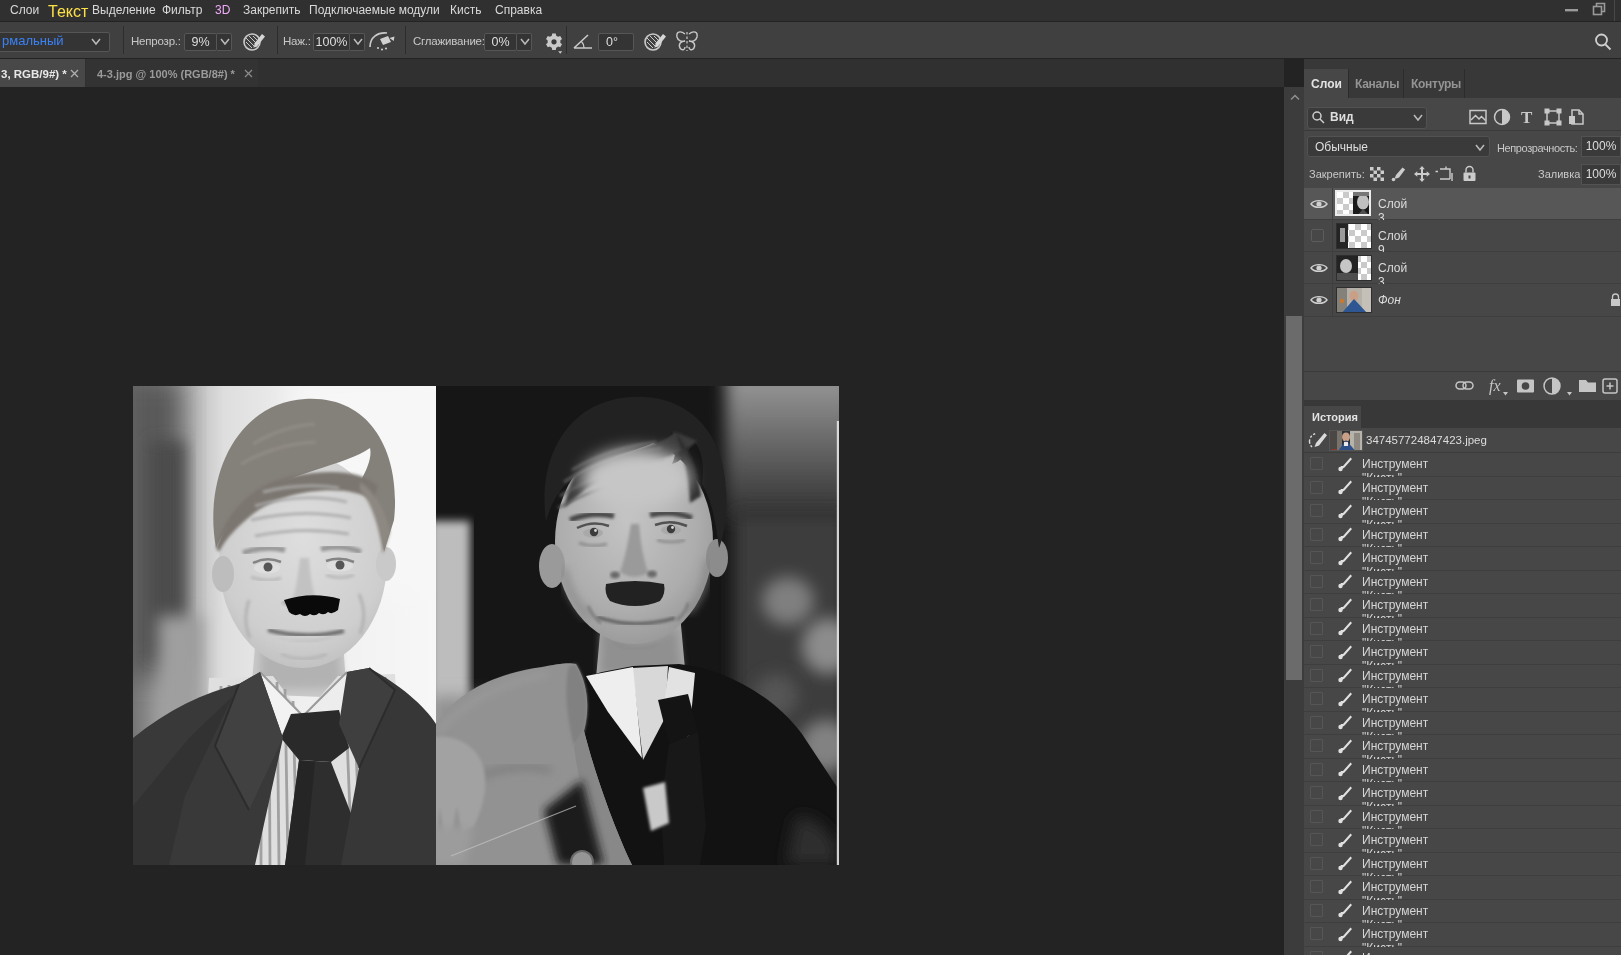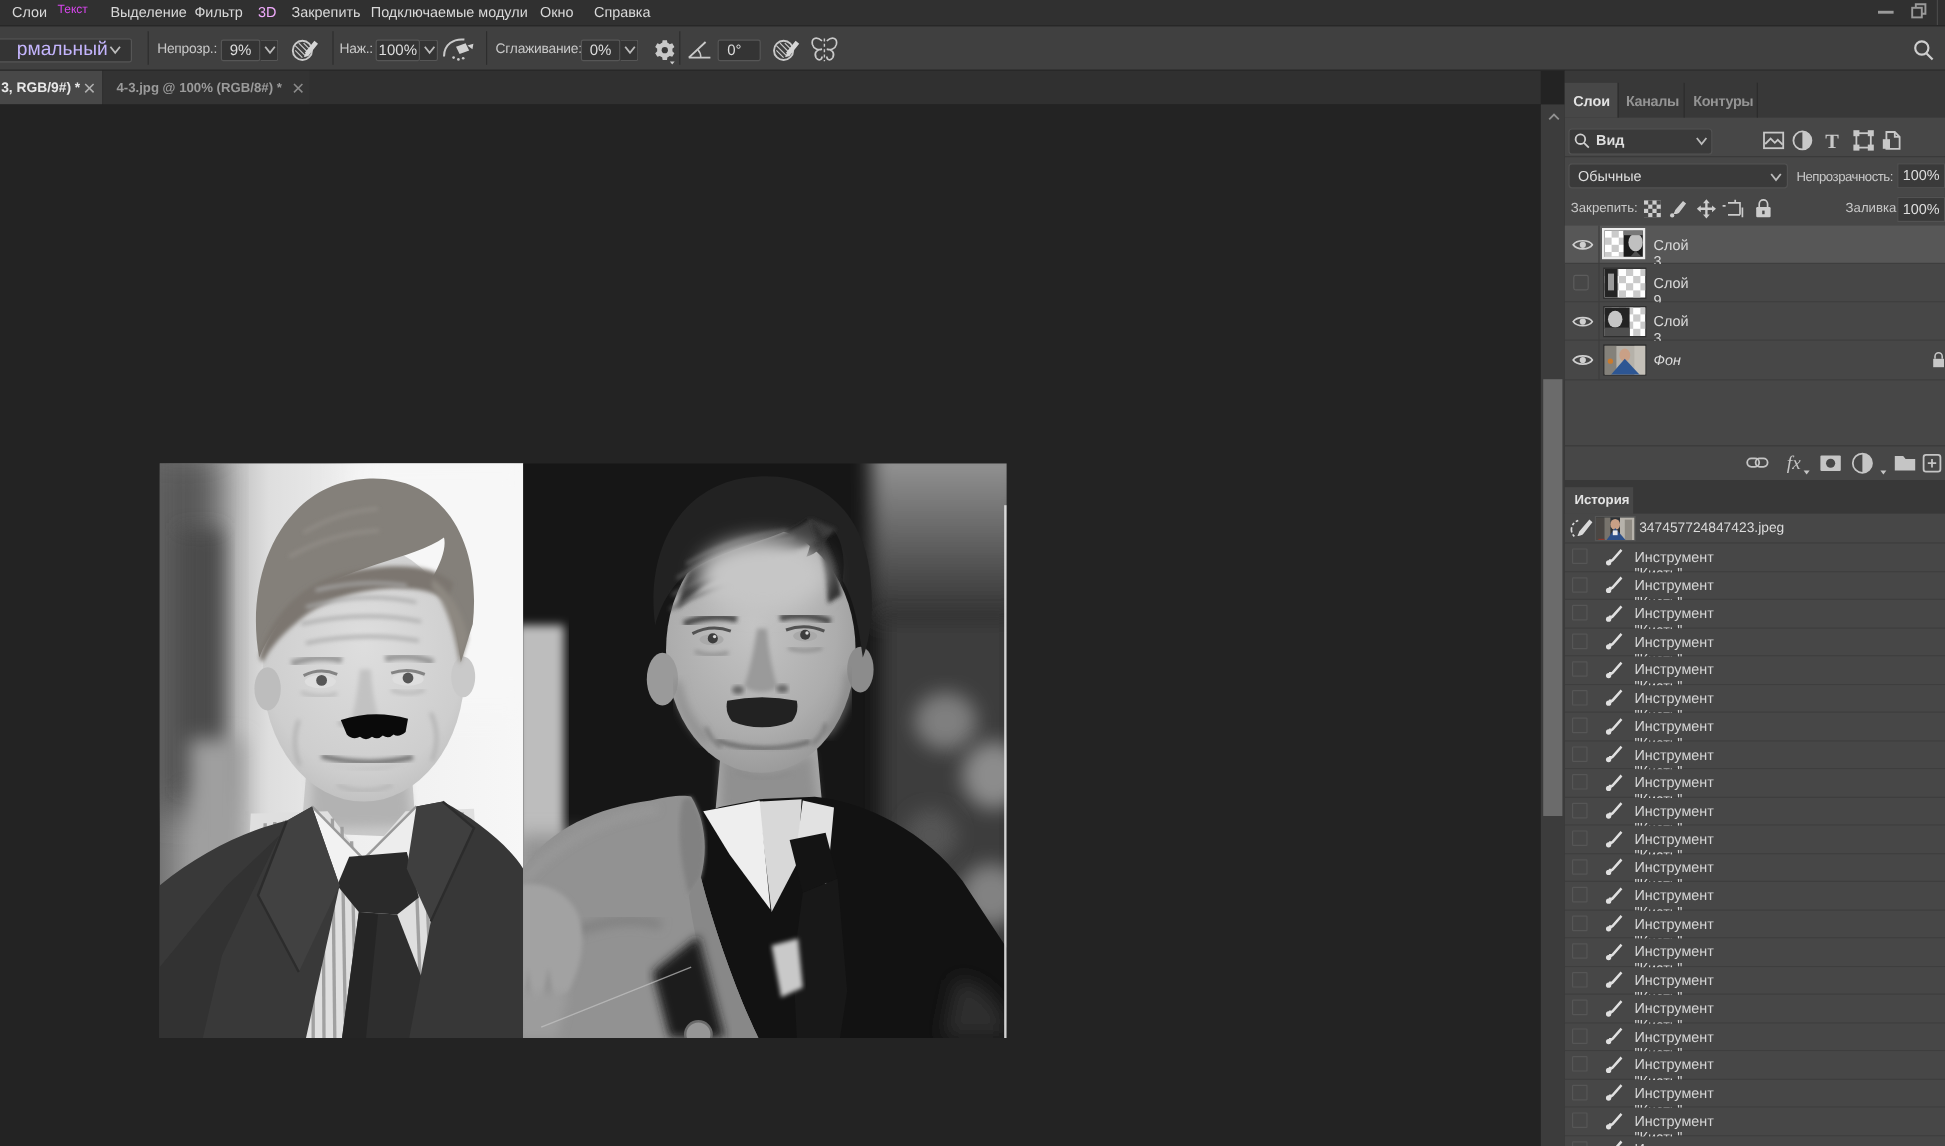--- a/index.html
+++ b/index.html
@@ -9,39 +9,39 @@
 .lbl { color:#c8c8c8; font-size:11.5px; letter-spacing:-0.2px; line-height:20px; white-space:nowrap; }
 .box { background:#343434; border:1px solid #565656; border-radius:2px;
   color:#dedede; font-size:12.5px; line-height:18px; text-align:center; }
 .chevbox { background:#343434; border:1px solid #565656; border-left:none;
   border-radius:0 2px 2px 0; }
 .vsep { width:1px; background:#2d2d2d; }
 </style></head><body>
 <div id="root">
 <div class="abs" style="left:0;top:0;width:1621px;height:21px;background:#303030;"></div>
     <div class="abs" style="left:10px;top:3px;color:#d9d9d9;font-size:12px;">Слои</div>
-    <div class="abs" style="left:48px;top:3px;color:#d946ef;font-size:10px;">Текст</div>
+    <div class="abs" style="left:48px;top:3px;color:#fde047;font-size:16px;">Текст</div>
     <div class="abs" style="left:92px;top:3px;color:#d9d9d9;font-size:12px;">Выделение</div>
     <div class="abs" style="left:162px;top:3px;color:#d9d9d9;font-size:12px;">Фильтр</div>
     <div class="abs" style="left:215px;top:3px;color:#f0abfc;font-size:12px;">3D</div>
     <div class="abs" style="left:243px;top:3px;color:#d9d9d9;font-size:12px;">Закрепить</div>
     <div class="abs" style="left:309px;top:3px;color:#d9d9d9;font-size:12px;">Подключаемые модули</div>
-    <div class="abs" style="left:450px;top:3px;color:#d9d9d9;font-size:12px;">Окно</div>
+    <div class="abs" style="left:450px;top:3px;color:#d9d9d9;font-size:12px;">Кисть</div>
     <div class="abs" style="left:495px;top:3px;color:#d9d9d9;font-size:12px;">Справка</div>
     <svg class="abs" style="left:1550px;top:0;" width="71" height="21" viewBox="0 0 71 21">
 <rect x="15" y="9" width="13" height="2.4" fill="#9a9a9a"></rect>
 <g stroke="#9a9a9a" stroke-width="1.6" fill="none">
 <rect x="43.5" y="6.5" width="8" height="8"></rect>
 <path d="M46.5 6.5 v-3 h8 v8 h-3"></path>
 </g>
 <rect x="64" y="0" width="1" height="21" fill="#484848"></rect>
 </svg>
     <div class="abs" style="left:0;top:21px;width:1621px;height:38px;background:#404040;border-top:1px solid #232323;border-bottom:1px solid #232323;"></div>
     <div class="abs box" style="left:-40px;top:32px;width:150px;height:20px;"></div>
-    <div class="abs" style="left:14px;top:33px;color:#c4b5fd;font-size:16px;">рмальный</div>
+    <div class="abs" style="left:2px;top:33px;color:#3b82f6;font-size:13px;">рмальный</div>
     <svg class="abs" style="left:90px;top:38px;" width="12" height="8">
       <path d="M2 1 L6 6 L10 1" stroke="#bbb" stroke-width="1.5" fill="none"></path>
     </svg>
     <div class="abs vsep" style="left:123px;top:26px;height:28px;"></div>
     <div class="abs lbl" style="left:131px;top:31px;">Непрозр.:</div>
     <div class="abs box" style="left:184px;top:33px;width:33px;height:18px;line-height:16px;">9%</div>
     <div class="abs chevbox" style="left:217px;top:33px;width:15px;height:18px;"></div>
     <svg class="abs" style="left:219px;top:38px;" width="12" height="8">
       <path d="M2 1 L6 6 L10 1" stroke="#bbb" stroke-width="1.5" fill="none"></path>
     </svg>

